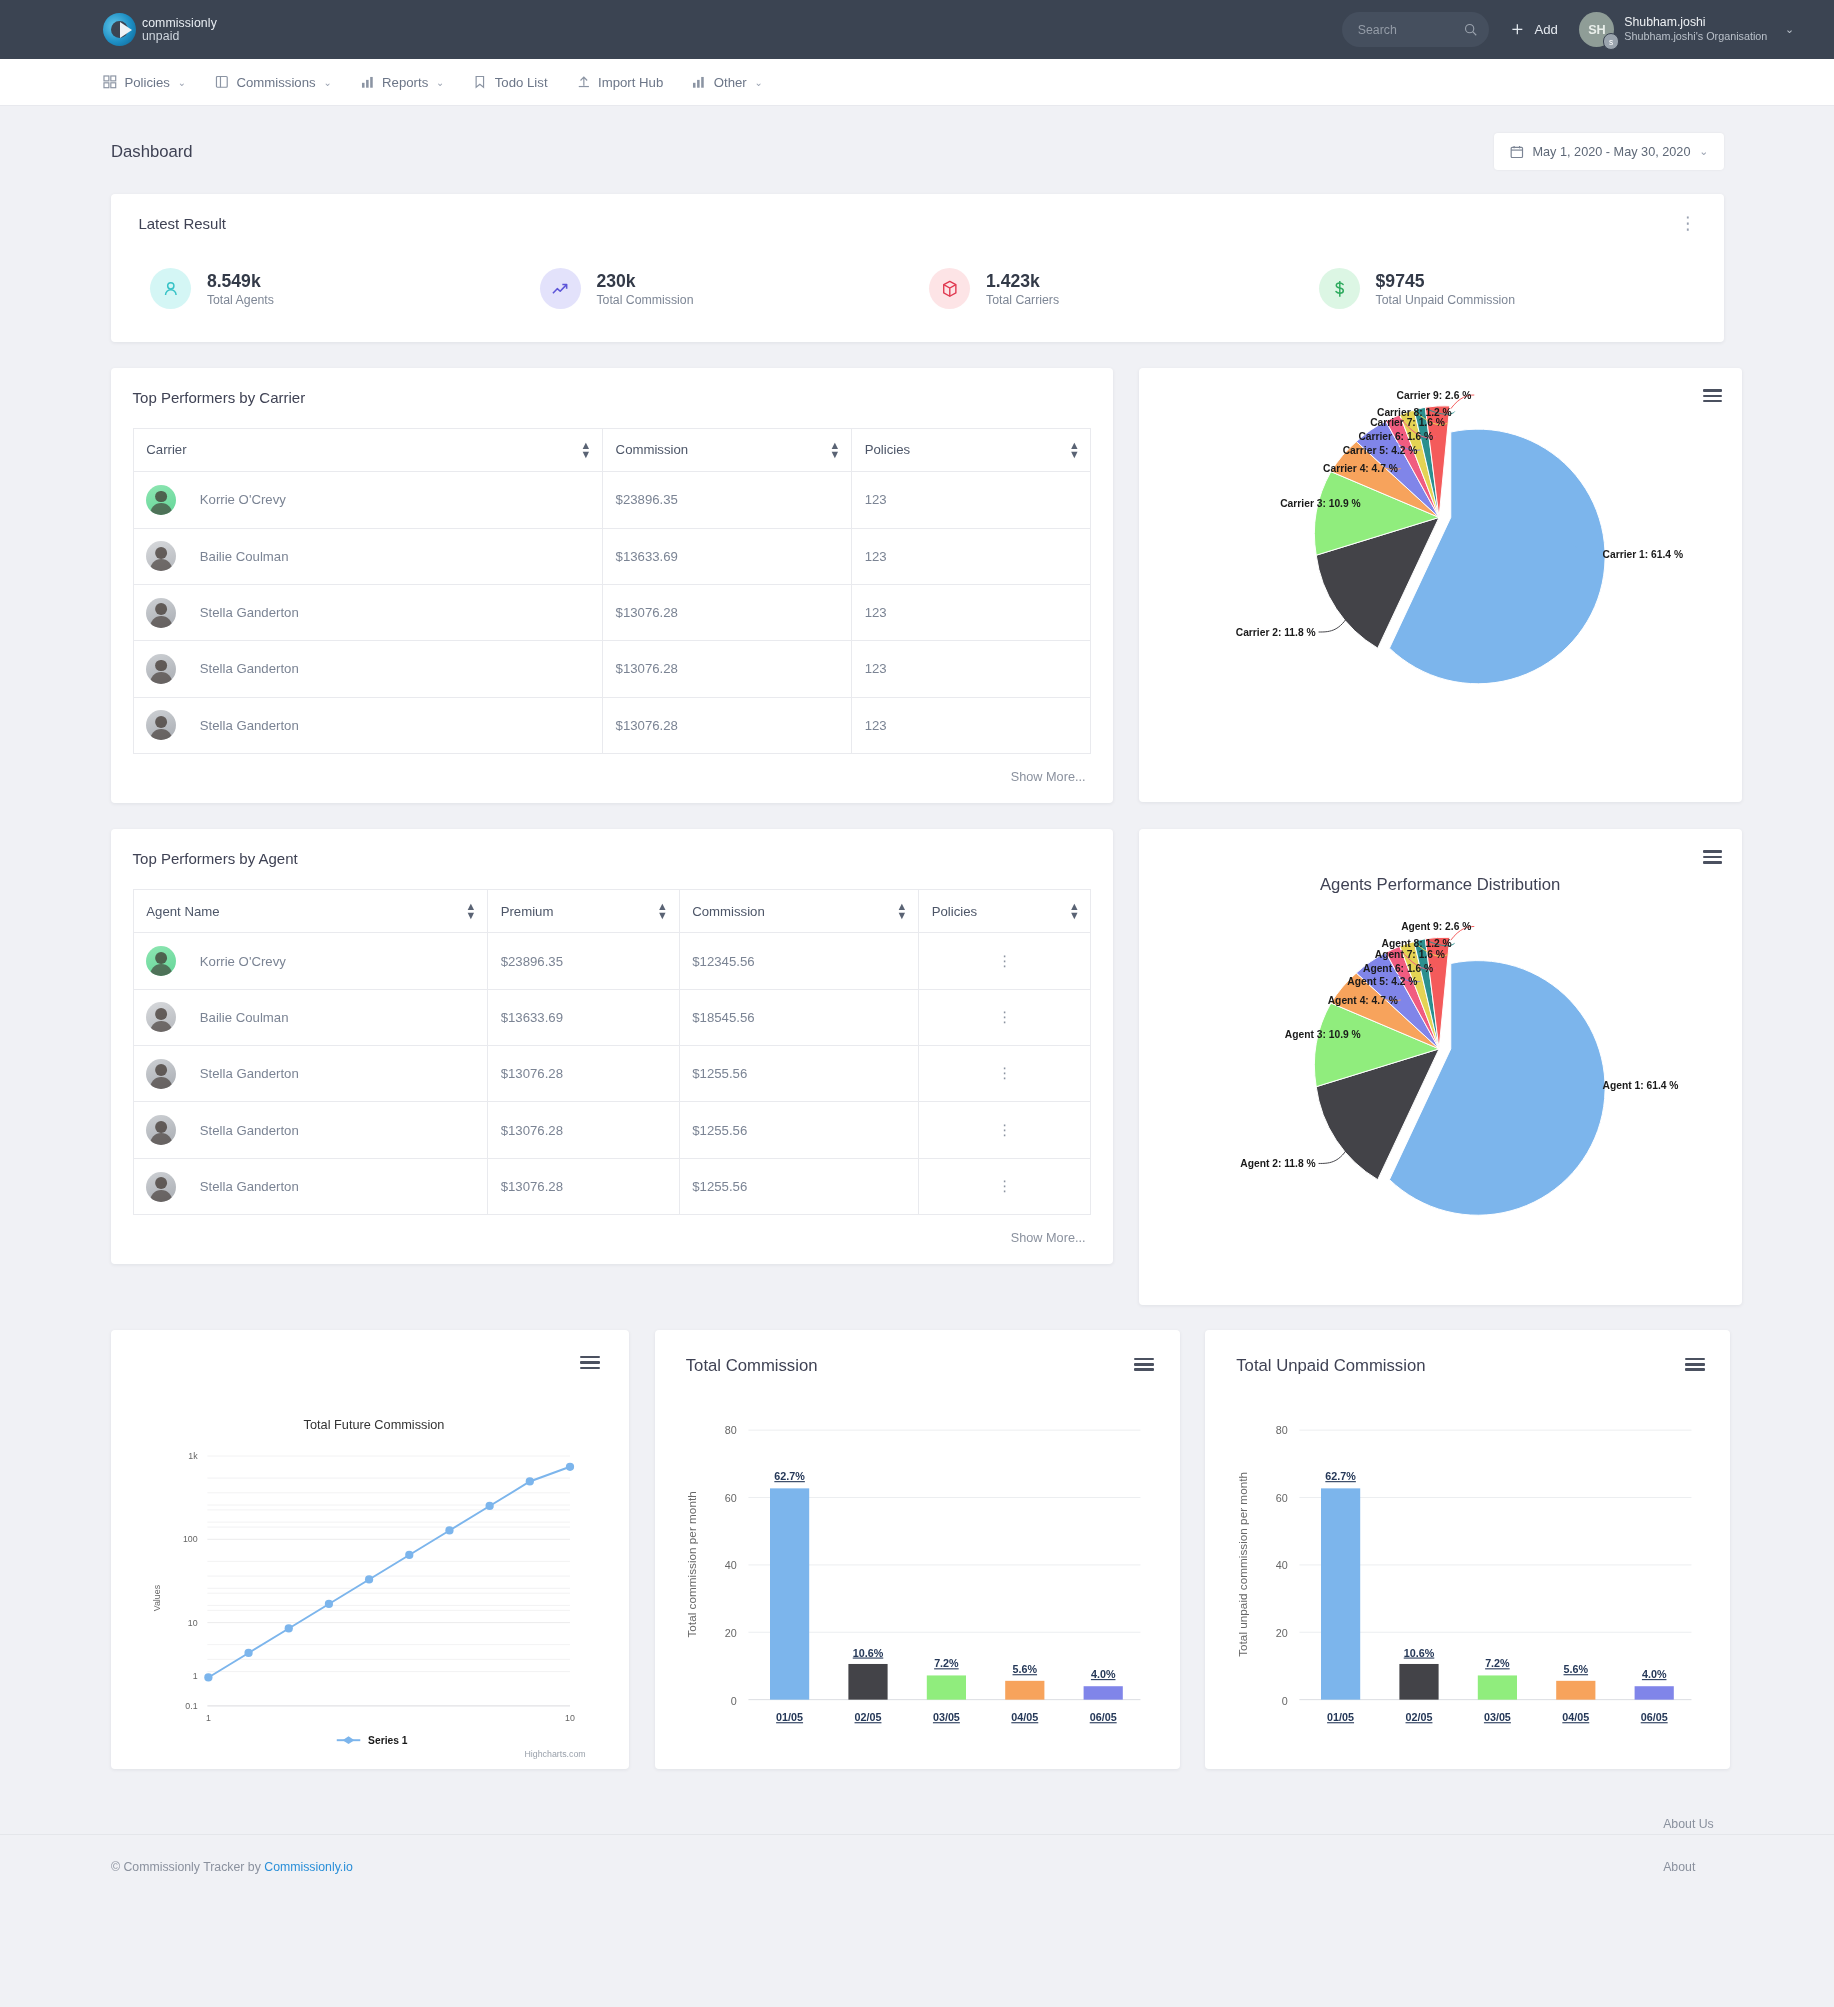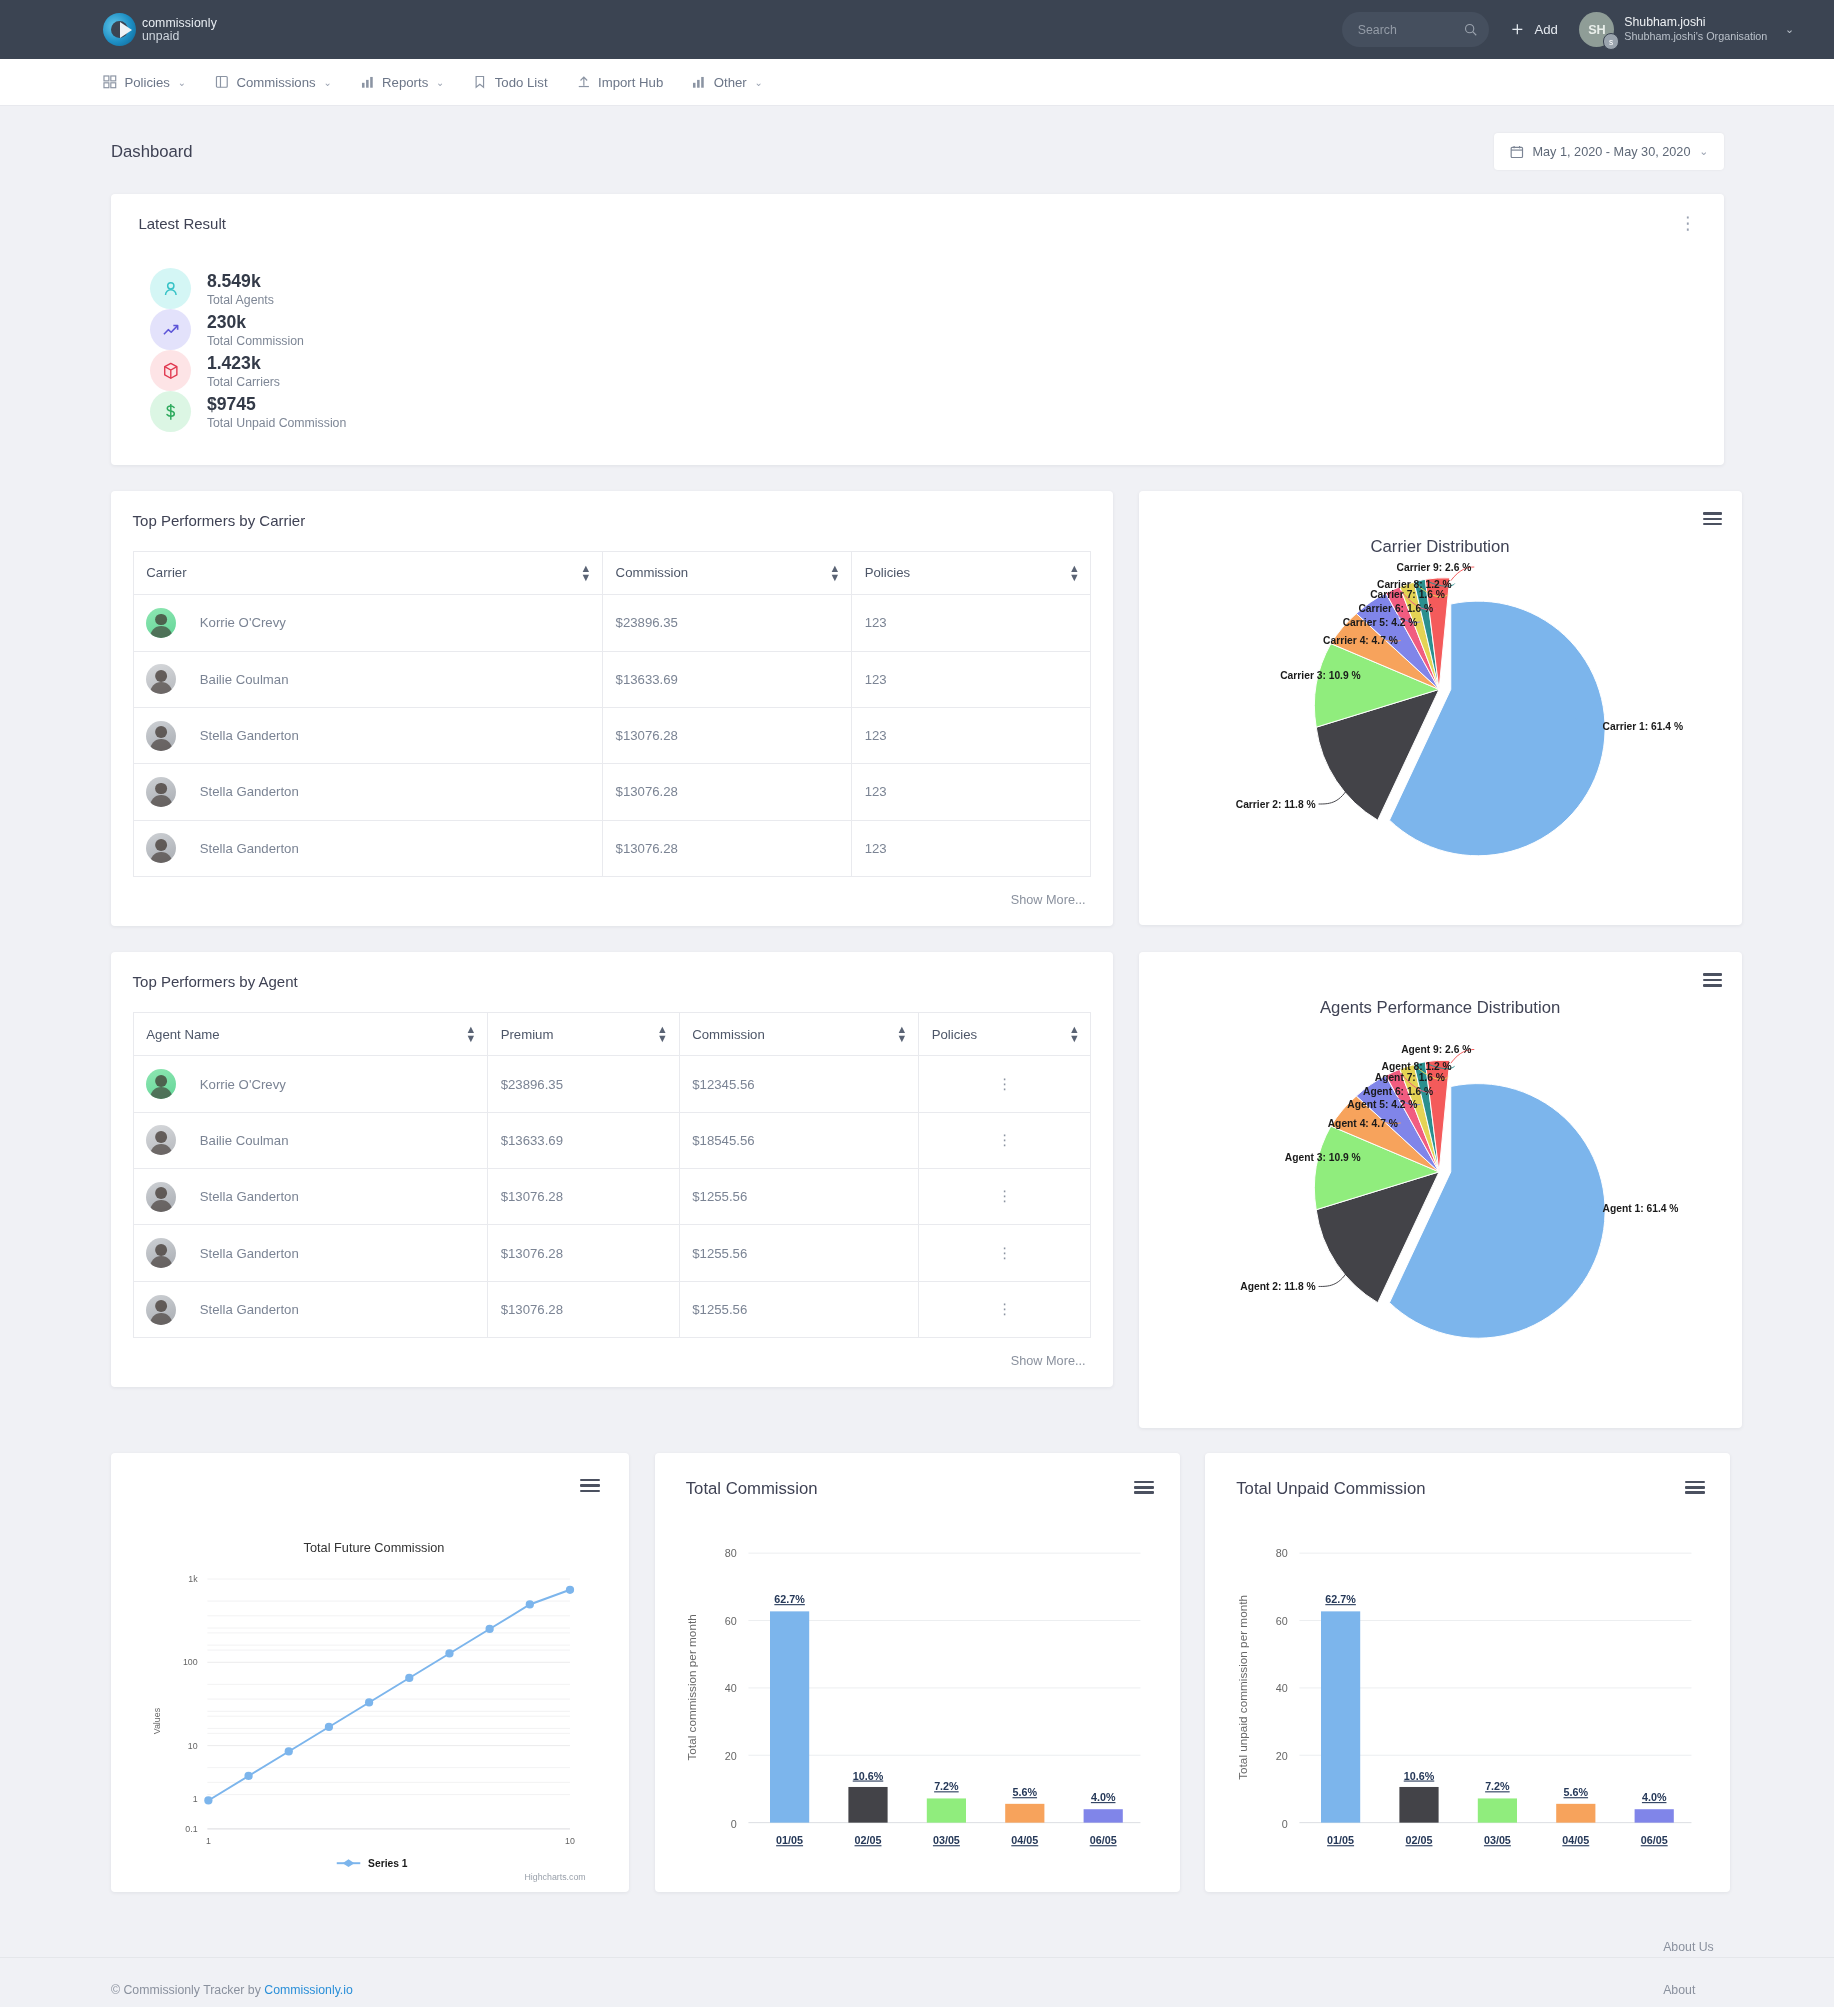--- a/index.html
+++ b/index.html
@@ -102,21 +102,21 @@
     box-shadow: 0 0 2.9px rgba(0,0,0,.06); cursor: pointer;
   }
 
   .card { background: #fff; border-radius: 3.9px; box-shadow: 0 1px 3.9px rgba(20,25,40,.07); }
 
   
   .latest { padding: 21.6px 27.4px 33px 27.4px; margin-bottom: 25.5px; }
   .latest-head { display: flex; align-items: flex-start; }
   .latest-title { font-size: 15px; color: #3f4254; }
   .kebab { margin-left: auto; color: #9aa2b1; font-size: 17.6px; line-height: 1; cursor: pointer; letter-spacing:0; }
-  .stats { display: flex; margin-top: 35px; flex-direction: column; }
+  .stats { display: flex; margin-top: 35px; }
   .stat { flex: 1; display: flex; align-items: center; gap: 15.7px; padding-left: 11.8px; }
   .stat-ic {
     width: 41px; height: 41px; border-radius: 50%;
     display: flex; align-items: center; justify-content: center; flex: 0 0 auto;
   }
   .stat-v { font-size: 17.6px; font-weight: bold; color: #333a48; line-height: 1.35; }
   .stat-l { font-size: 12.3px; color: #7e8796; }
 
   
   .row { display: flex; gap: 25.5px; margin-bottom: 25.5px; }
@@ -463,21 +463,20 @@
       </div>
     </div>
 
     <div class="col-pie">
       <div class="card chart-card" style="height:434px">
         <div class="ham">
             <i></i>
             <i></i>
             <i></i>
           </div>
-        <div class="chart-h">Carrier Distribution</div>
         <svg width="568" height="353" viewBox="0 0 580 360">
           <g>
 
             <path d="M 295 135 L 295 47.8 A 130 130 0 1 1 232.4 268.5 Z" transform="translate(6,0)" fill="#7cb5ec" stroke="#fff" stroke-width="1"></path>
 
             <path d="M 289 135 L 226.4 268.5 A 130 130 0 0 1 163.6 173.6 Z" fill="#434348" stroke="#fff" stroke-width="1"></path>
 
             <path d="M 289 135 L 163.6 173.6 A 130 130 0 0 1 178.6 88.2 Z" fill="#90ed7d" stroke="#fff" stroke-width="1"></path>
 
             <path d="M 289 135 L 178.6 88.2 A 130 130 0 0 1 204.6 57.5 Z" fill="#f7a35c" stroke="#fff" stroke-width="1"></path>

